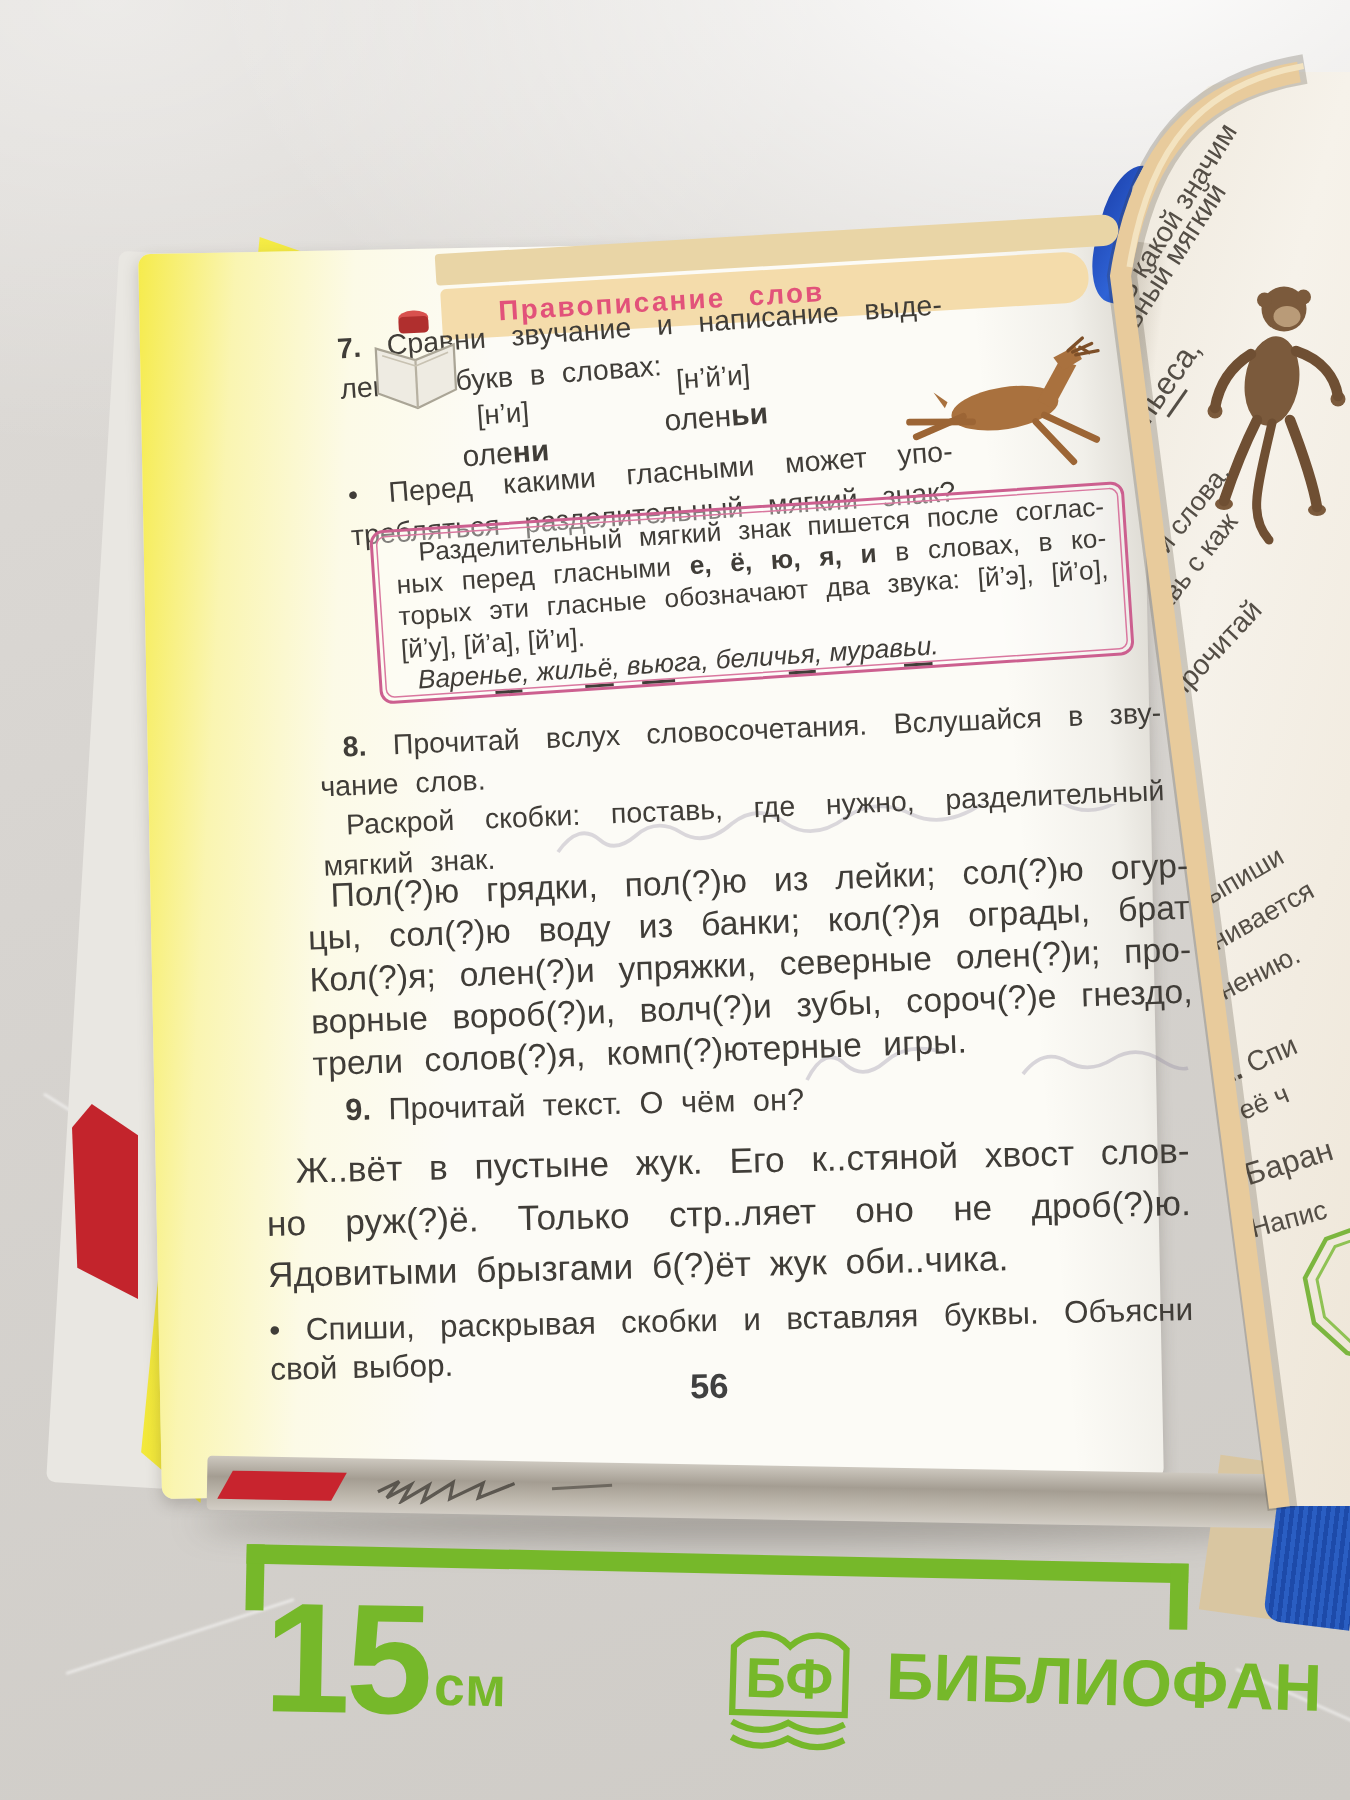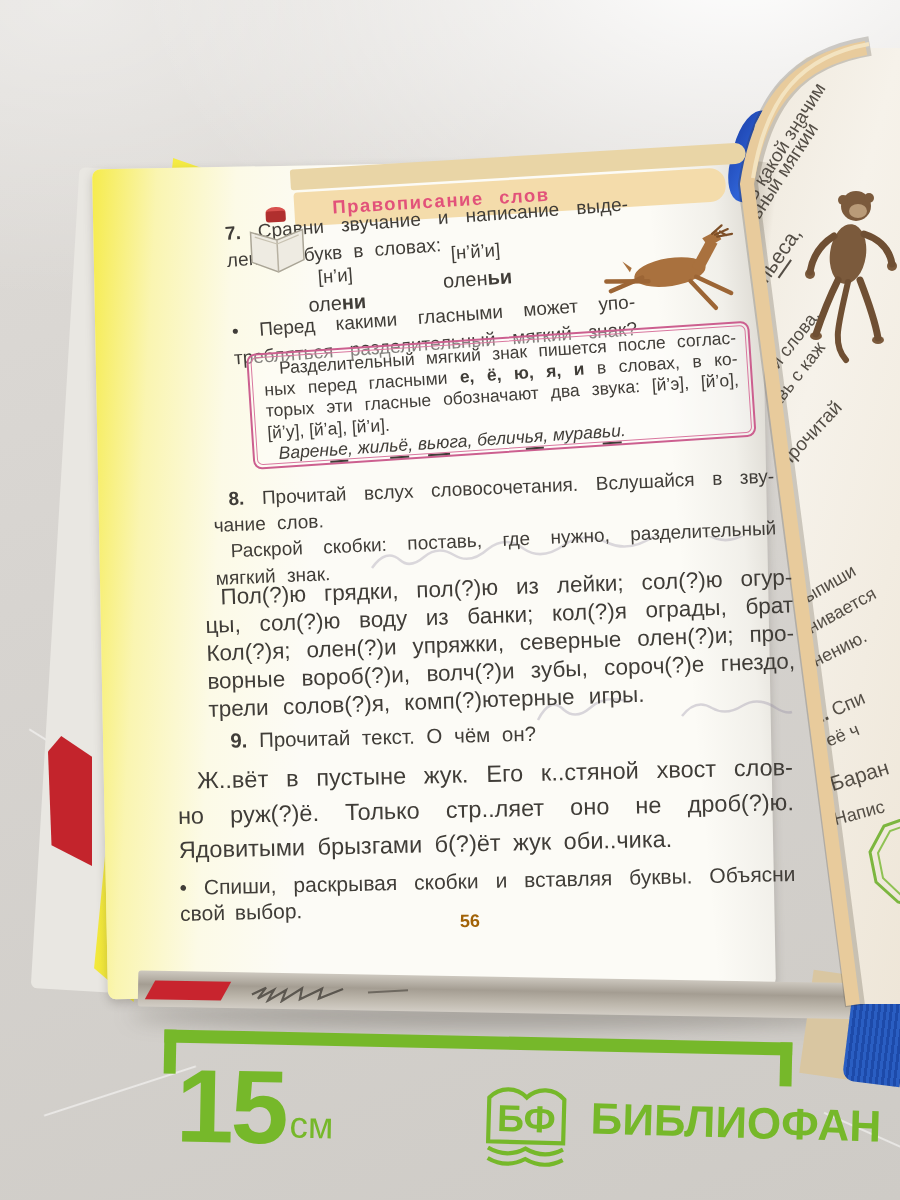--- a/index.html
+++ b/index.html
@@ -82,34 +82,34 @@
   #words{left:204px;top:584px;width:588px;height:148px;transform:rotate(-2deg);font-size:22.5px;line-height:28px;}
   #words .w1{text-indent:16px;}
   #words .w2{top:28px;} #words .w3{top:56px;} #words .w4{top:84px;} #words .w5{top:112px;word-spacing:8px;}
   #ex9{left:176px;top:730px;width:616px;height:210px;transform:rotate(-1.3deg);}
   #ex9 .title{font-size:20.5px;text-indent:54px;word-spacing:6px;}
   #ex9 .t{font-size:23.5px;line-height:34.5px;}
   #ex9 .t1{top:34px;text-indent:20px;}
   #ex9 .t2{top:69px;} #ex9 .t3{top:103px;word-spacing:6px;}
   #ex9 .b1{top:142px;font-size:21px;line-height:31px;}
   #ex9 .b2{top:172px;font-size:21px;word-spacing:4px;}
-  #page-num{left:460px;top:911px;z-index:10;font-size:18px;font-weight:600;color:#a16207;transform:rotate(-1deg);}
+  #page-num{left:460px;top:911px;z-index:10;font-size:23px;font-weight:600;color:#404040;transform:rotate(-1deg);}
   
   #deer{left:596px;top:226px;z-index:10;transform:rotate(-3deg);}
   #hw1{left:366px;top:536px;z-index:9;opacity:.3;filter:blur(.5px);}
   #hw2{left:532px;top:684px;z-index:9;opacity:.32;filter:blur(.5px);}
   #scribble{left:248px;top:980px;z-index:8;opacity:.75;transform:rotate(1deg);}
   
   #ruler{left:164px;top:1036px;width:628px;height:46px;z-index:12;transform:rotate(1.2deg);}
   #ruler .bar{position:absolute;left:0;top:0;width:100%;height:13px;background:#76b82a;}
   #ruler .tickL{position:absolute;left:0;top:0;width:12px;height:44px;background:#76b82a;}
   #ruler .tickR{position:absolute;right:0;top:0;width:12px;height:44px;background:#76b82a;}
   #measure{left:176px;top:1058px;z-index:12;color:#76b82a;transform:rotate(1deg);white-space:nowrap;}
   #measure .v{font-size:104px;font-weight:800;line-height:.95;letter-spacing:-3px;}
-  #measure .u2{font-size:37px;font-weight:400;display:inline-block;transform:translateY(-6px);margin-left:4px;border-bottom:none;}
+  #measure .u2{font-size:37px;font-weight:700;display:inline-block;transform:translateY(-6px);margin-left:4px;border-bottom:none;}
   #brand{left:478px;top:1082px;z-index:12;transform:rotate(1.6deg);white-space:nowrap;}
   #brand .name{display:inline-block;vertical-align:top;margin-left:12px;margin-top:14px;
     font-size:44px;font-weight:700;color:#76b82a;letter-spacing:0px;}
 </style>
 </head>
 <body>
 
 <div class="streak" style="left:20px;top:760px;width:120px;transform:rotate(32deg);"></div>
 <div class="streak" style="left:40px;top:1090px;width:160px;transform:rotate(-18deg);"></div>
 <div class="streak" style="left:820px;top:1130px;width:90px;transform:rotate(24deg);"></div>

